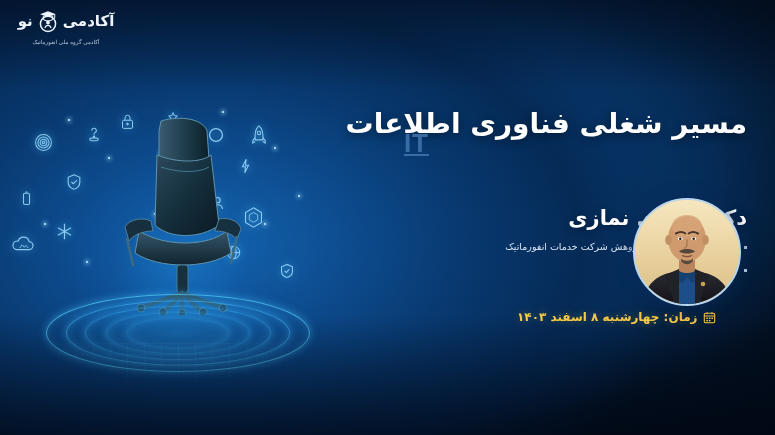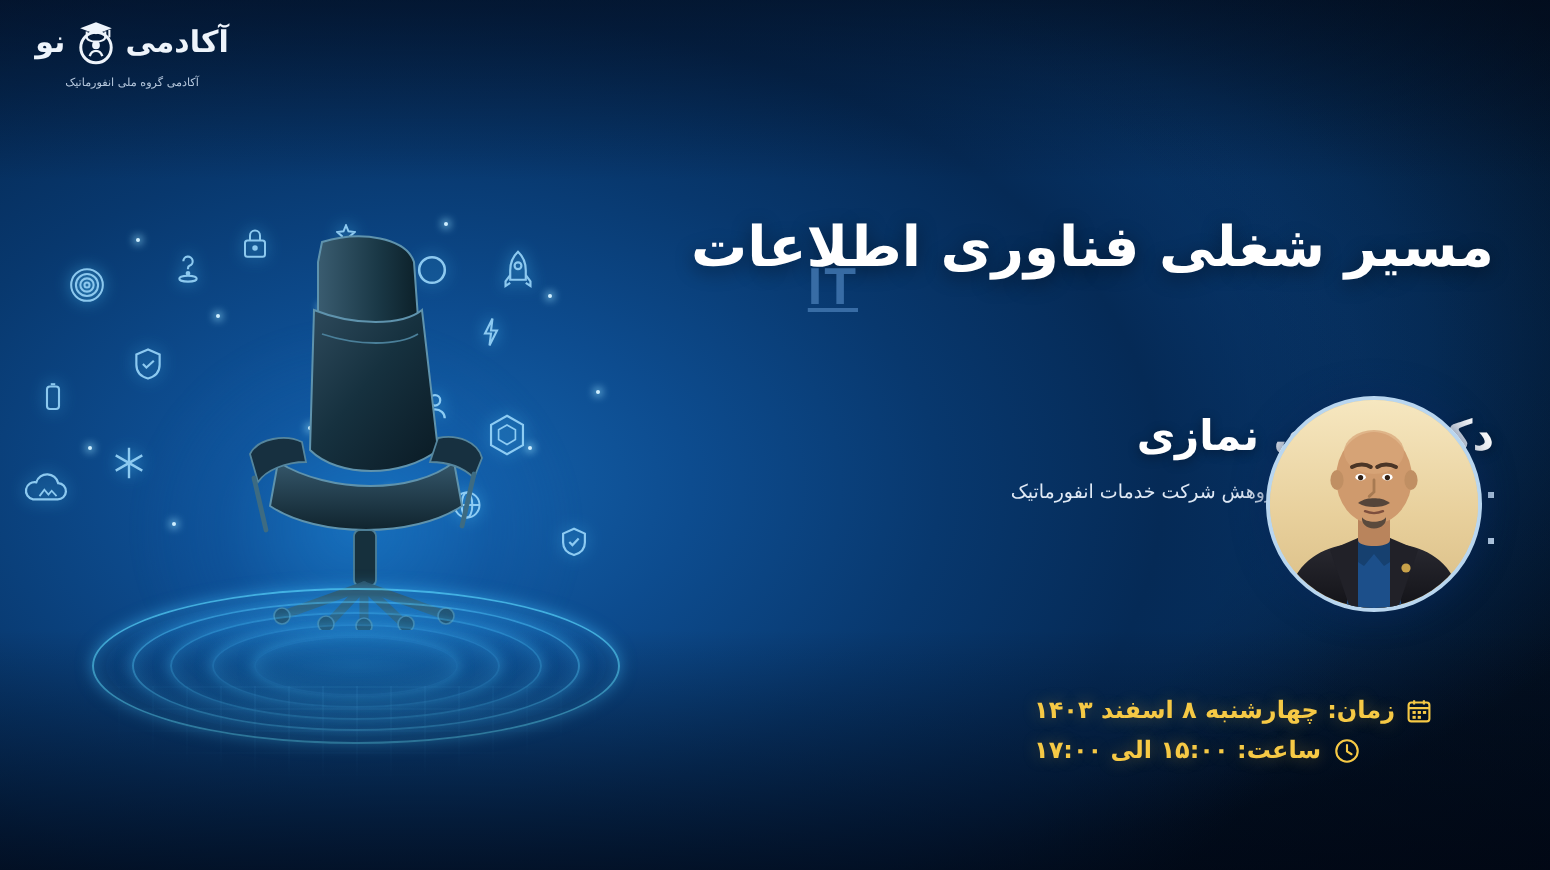--- a/index.html
+++ b/index.html
@@ -233,21 +233,21 @@
     position: absolute;
     right: 0;
     top: 6px;
     width: 3px; height: 3px;
     background: #bcd3ea;
   }
 
   
   .when {
     position: absolute;
-    top: 348px;
+    top: 310px;
     right: 0;
     width: 230px;
     text-align: center;
   }
   .when-row {
     display: flex;
     align-items: center;
     justify-content: flex-end;
     gap: 6px;
     margin-bottom: 6px;
@@ -500,29 +500,20 @@
             <path d="M1.6 6.2h12.8M5 1.4v2.6M11 1.4v2.6"></path>
             <rect x="4" y="8" width="2" height="1.8" fill="currentColor" stroke="none"></rect>
             <rect x="7.2" y="8" width="2" height="1.8" fill="currentColor" stroke="none"></rect>
             <rect x="10.4" y="8" width="2" height="1.8" fill="currentColor" stroke="none"></rect>
             <rect x="4" y="11" width="2" height="1.8" fill="currentColor" stroke="none"></rect>
             <rect x="7.2" y="11" width="2" height="1.8" fill="currentColor" stroke="none"></rect>
           </svg>
         </span>
         <span class="txt">زمان: چهارشنبه ۸ اسفند ۱۴۰۳</span>
       </div>
-      <div class="when-row">
-        <span class="when-ico">
-          <svg width="13" height="13" viewBox="0 0 16 16" fill="none" stroke="currentColor" stroke-width="1.3">
-            <circle cx="8" cy="8" r="6.6"></circle>
-              <path d="M8 4.3V8.2l2.8 1.8" stroke-linecap="round"></path>
-          </svg>
-        </span>
-        <span class="txt">ساعت: ۱۵:۰۰ الی ۱۷:۰۰</span>
-      </div>
     </div>
   </div>
 
   <div class="portrait">
     <svg width="104" height="104" viewBox="0 0 104 104">
       <defs>
         <linearGradient id="bgp" x1="0" y1="0" x2="0" y2="1">
           <stop offset="0%" stop-color="#f6e7c0"></stop>
             <stop offset="55%" stop-color="#e8d09c"></stop>
             <stop offset="100%" stop-color="#d9bd85"></stop>

